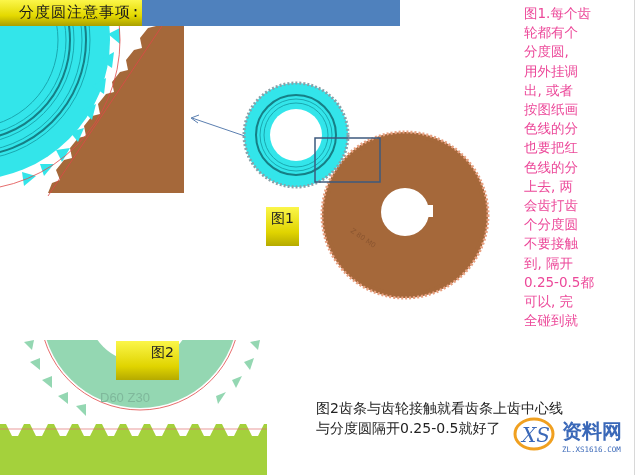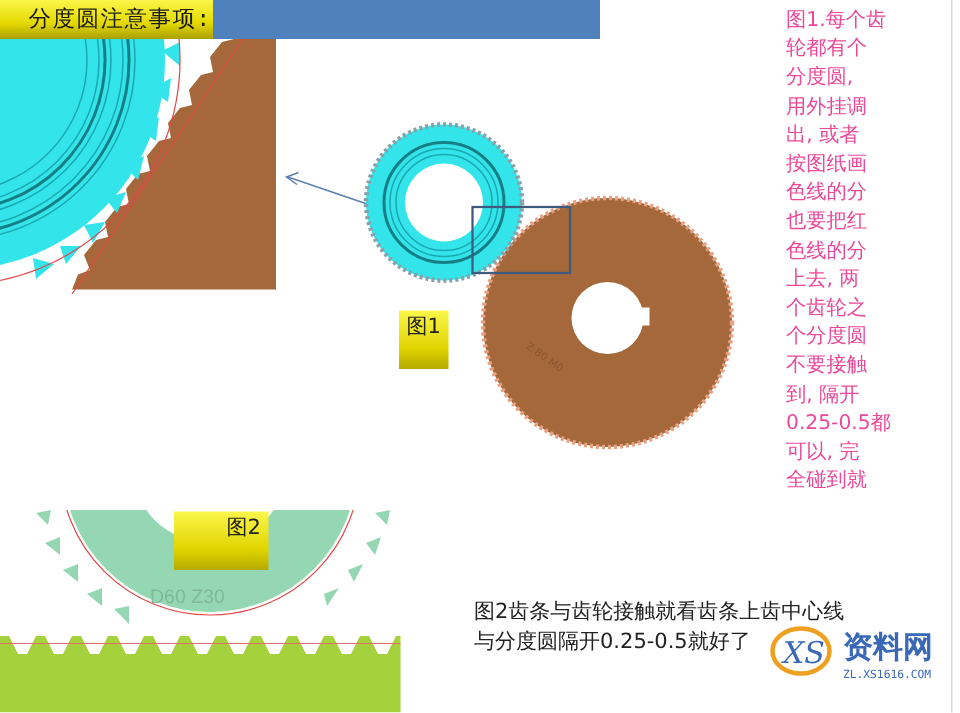--- a/index.html
+++ b/index.html
@@ -124,21 +124,21 @@
     <div>图1.每个齿</div>
     <div>轮都有个</div>
     <div>分度圆,</div>
     <div>用外挂调</div>
     <div>出, 或者</div>
     <div>按图纸画</div>
     <div>色线的分</div>
     <div>也要把红</div>
     <div>色线的分</div>
     <div>上去, 两</div>
-    <div>个齿轮之</div>
+    <div>会齿打齿</div>
     <div>个分度圆</div>
     <div>不要接触</div>
     <div>到, 隔开</div>
     <div>0.25-0.5都</div>
     <div>可以, 完</div>
     <div>全碰到就</div>
   </div>
 
   <div class="bottom-text">
     <div>图2齿条与齿轮接触就看齿条上齿中心线</div>

